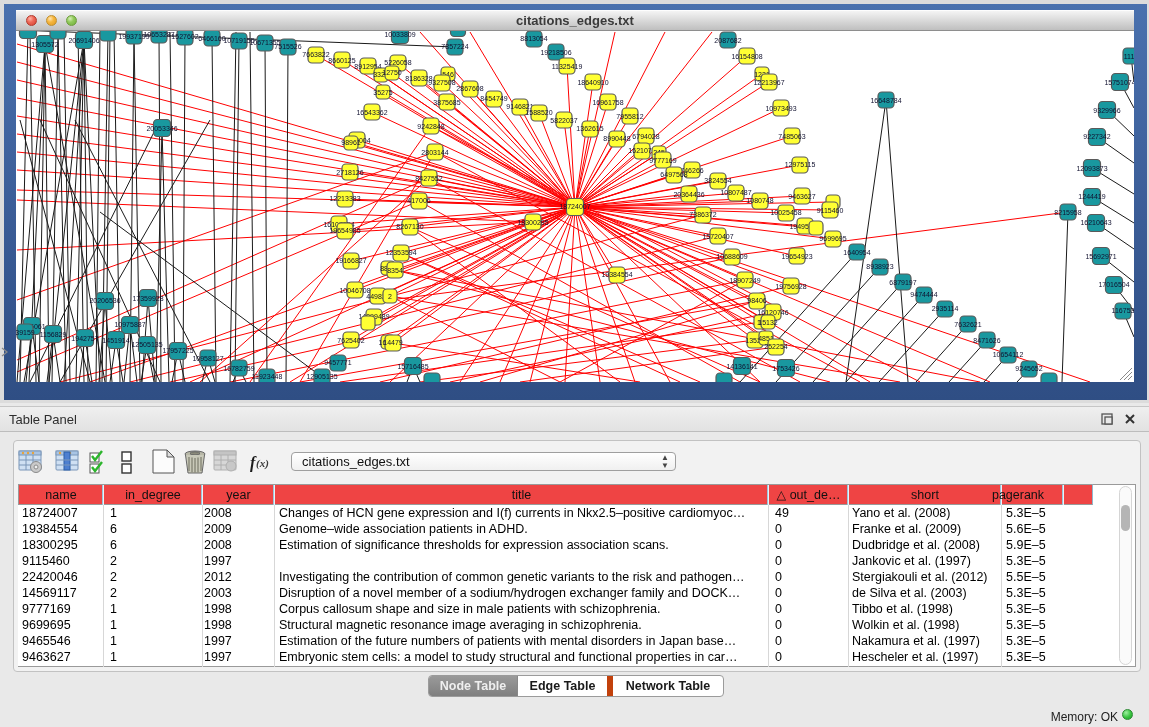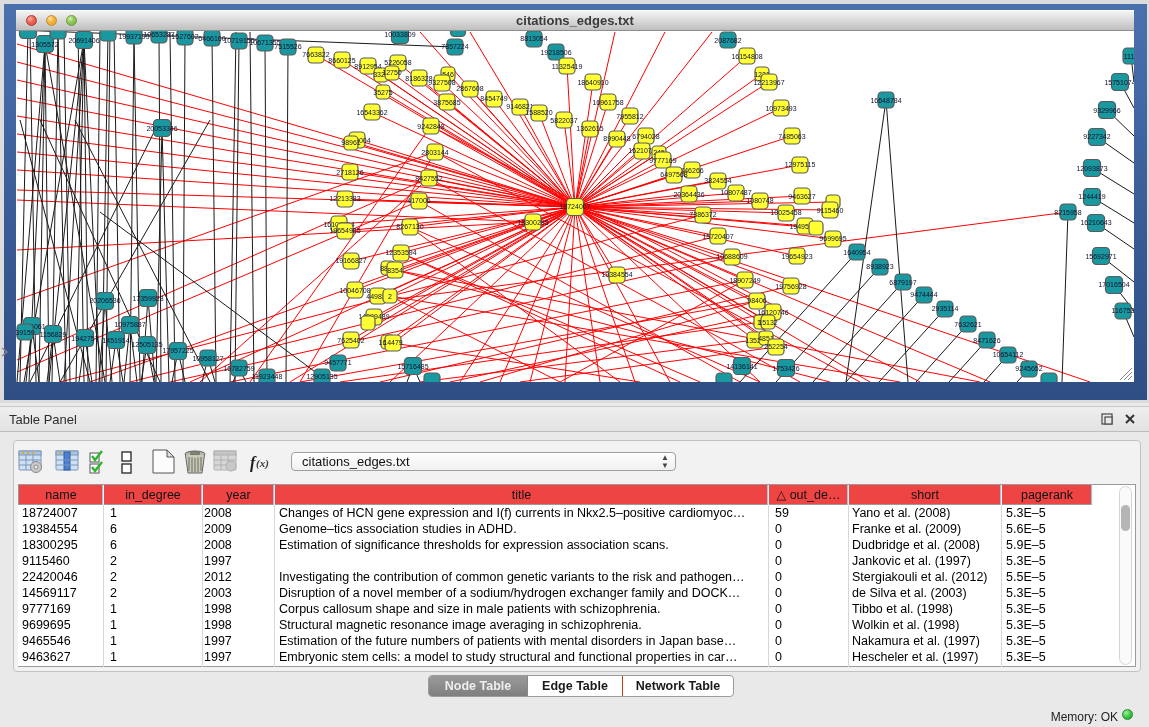--- a/index.html
+++ b/index.html
@@ -24,21 +24,21 @@
 .tbody{position:absolute;left:18px;top:505px;width:1075px;height:161px;background:#fff;overflow:hidden;}
 .tr{position:relative;height:16px;line-height:16px;white-space:nowrap;}
 .c{position:absolute;top:0;height:16px;font-size:12.5px;color:#000;overflow:hidden;text-overflow:clip;}
 .c0{left:4px;width:80px;} .c1{left:92px;width:90px;} .c2{left:186px;width:70px;}
 .c3{left:261px;width:485px;} .c4{left:757px;width:72px;} .c5{left:834px;width:148px;}
 .c6{left:988px;width:86px;}
 .vline{position:absolute;top:505px;height:162px;width:1px;background:#d7d7d7;}
 .sbar{position:absolute;left:1119px;top:486px;width:13px;height:179px;background:#fafafa;border:1px solid #d5d5d5;border-radius:7px;box-sizing:border-box;}
 .sthumb{position:absolute;left:1121px;top:505px;width:9px;height:26px;background:#b5b5b5;border-radius:5px;}
 .tabs{position:absolute;left:428px;top:675px;height:20px;border:1px solid #9b9b9b;border-radius:4px;overflow:hidden;display:flex;background:#fff;}
-.tab{height:20px;line-height:20px;text-align:center;font-size:12.5px;font-weight:bold;color:#1a1a1a;border-right:1px solid #c2410c;box-sizing:border-box;}
+.tab{height:20px;line-height:20px;text-align:center;font-size:12.5px;font-weight:bold;color:#1a1a1a;border-right:6px solid #c2410c;box-sizing:border-box;}
 .tab.sel{background:linear-gradient(#9a9a9a,#7f7f7f);color:#efefef;border-right:1px solid #888;}
 .tab:last-child{border-right:none;}
 .mem{position:absolute;right:31px;top:710px;font-size:12px;color:#222;}
 .dot{position:absolute;right:16px;top:709px;width:11px;height:11px;border-radius:50%;background:radial-gradient(circle at 35% 30%,#9ef0a0,#37c33e 55%,#1f9e2c);border:1px solid #2c8a33;box-sizing:border-box;}
 </style></head>
 <body>
 <div class="appbg"></div>
 <div class="blue"></div>
 <div class="win">
   <div class="tbar"></div>
@@ -650,37 +650,37 @@
 
 <div class="combo">citations_edges.txt<span class="ar">▲<br>▼</span></div>
 <div class="tablewrap"></div>
 <div class="thead">
   <div class="th" style="left:0;width:85px;">name</div>
   <div class="th" style="left:85px;width:99px;">in_degree</div>
   <div class="th" style="left:184px;width:72px;">year</div>
   <div class="th" style="left:256px;width:494px;">title</div>
   <div class="th" style="left:750px;width:80px;">△ out_de…</div>
   <div class="th" style="left:830px;width:153px;">short</div>
-  <div class="th" style="left:983px;width:91px;">pagerank</div>
+  <div class="th" style="left:954px;width:91px;">pagerank</div>
 </div>
 <div class="tbody">
 <div class="tr">
       <div class="c c0">18724007</div>
       <div class="c c1">1</div>
       <div class="c c2">2008</div>
       <div class="c c3">Changes of HCN gene expression and I(f) currents in Nkx2.5–positive cardiomyoc…</div>
-      <div class="c c4">59</div>
+      <div class="c c4">49</div>
       <div class="c c5">Yano et al. (2008)</div>
       <div class="c c6">5.3E–5</div>
     </div>
 <div class="tr">
       <div class="c c0">19384554</div>
       <div class="c c1">6</div>
       <div class="c c2">2009</div>
-      <div class="c c3">Genome–tics association studies in ADHD.</div>
+      <div class="c c3">Genome–wide association patients in ADHD.</div>
       <div class="c c4">0</div>
       <div class="c c5">Franke et al. (2009)</div>
       <div class="c c6">5.6E–5</div>
     </div>
 <div class="tr">
       <div class="c c0">18300295</div>
       <div class="c c1">6</div>
       <div class="c c2">2008</div>
       <div class="c c3">Estimation of significance thresholds for expression association scans.</div>
       <div class="c c4">0</div>
@@ -752,20 +752,20 @@
 </div>
 <div class="vline" style="left:103px"></div>
 <div class="vline" style="left:202px"></div>
 <div class="vline" style="left:274px"></div>
 <div class="vline" style="left:768px"></div>
 <div class="vline" style="left:848px"></div>
 <div class="vline" style="left:1001px"></div>
 <div class="sbar"></div>
 <div class="sthumb"></div>
 <div class="tabs">
-  <div class="tab sel" style="width:99px">Node Table</div>
+  <div class="tab sel" style="width:89px">Node Table</div>
   <div class="tab" style="width:95px">Edge Table</div>
   <div class="tab" style="width:110px">Network Table</div>
 </div>
 <svg width="8" height="12" style="position:absolute;left:0px;top:346px">
     <path d="M2,2 L7,6 L2,10" fill="none" stroke="#8a8a8a" stroke-width="1.3"></path>
   </svg>
 <div class="mem">Memory: OK</div>
 <div class="dot"></div>
 </body></html>

